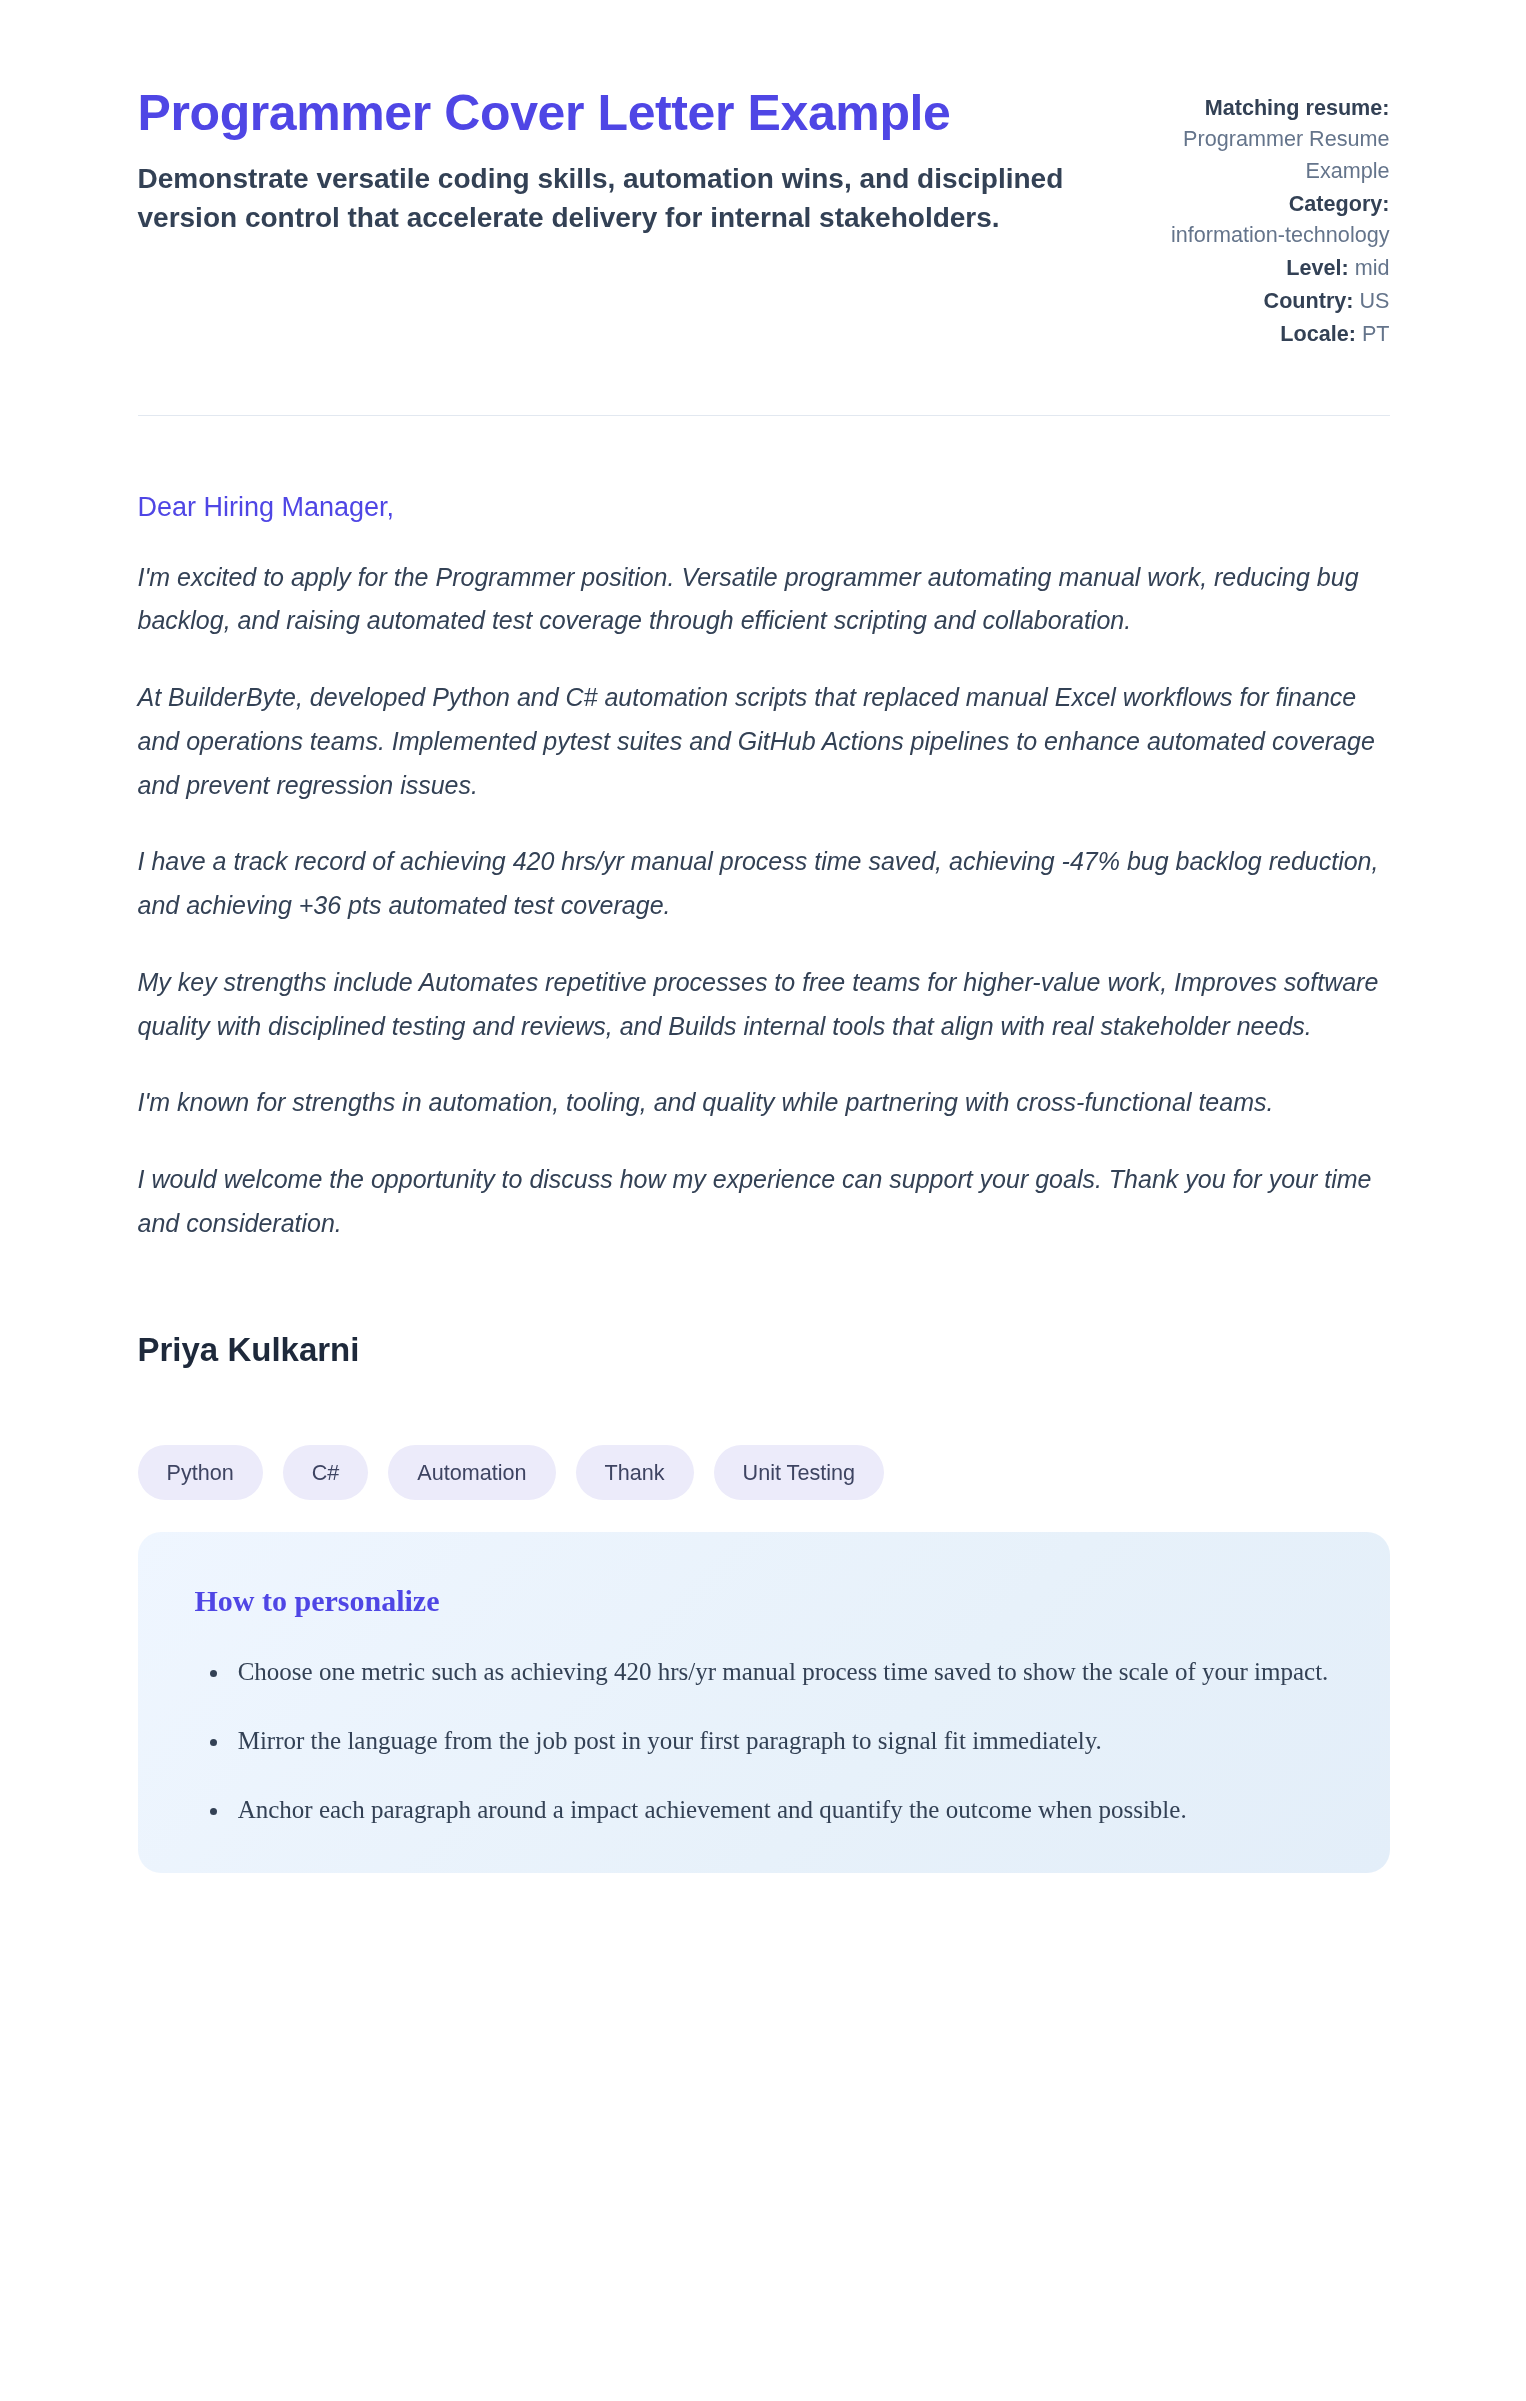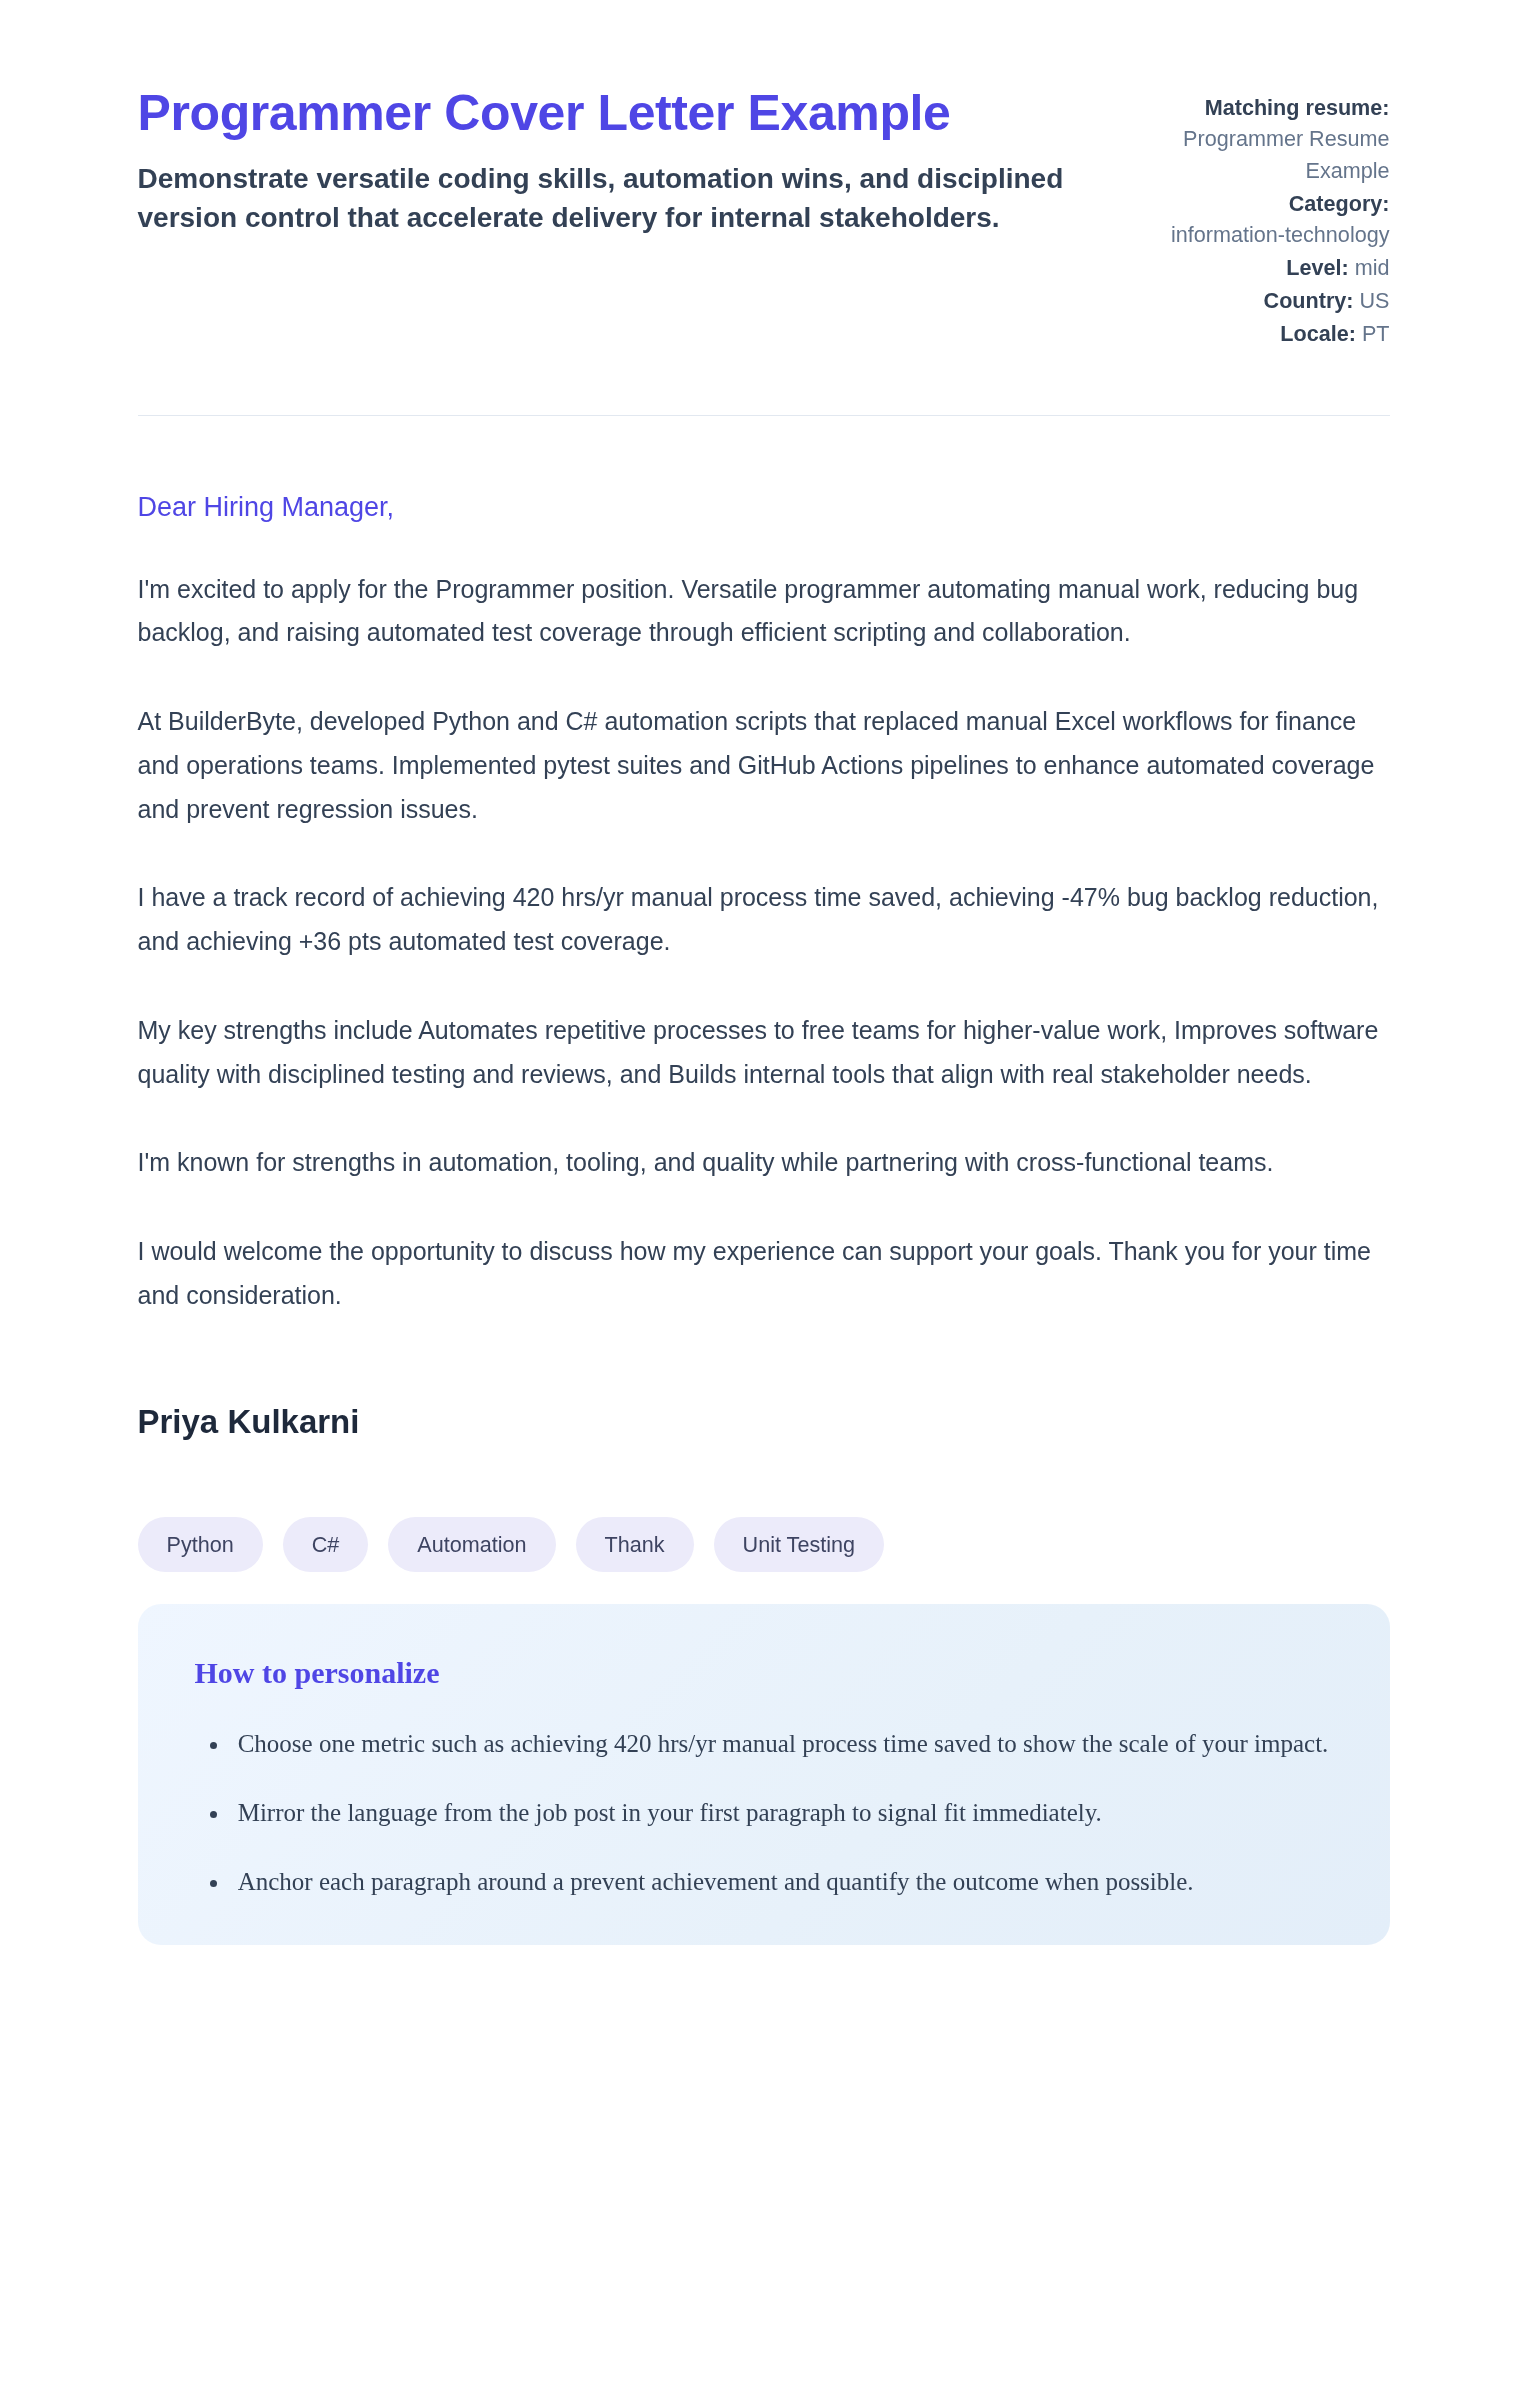--- a/index.html
+++ b/index.html
@@ -55,25 +55,26 @@
     border-top: 0.9px solid #e2e8f0;
     margin-top: 63px;
   }
   .salutation {
     margin-top: 76px;
     font-size: 27px;
     font-weight: 400;
     color: #4f46e5;
   }
   .para {
-    margin-top: 45px;
+    margin-top: 33px;
     font-size: 25px;
     line-height: 1.75;
     color: #334155;
     max-width: 1252px;
+    font-style: italic;
   }
   .sig-name {
     margin-top: 85px;
     font-size: 33px;
     font-weight: 700;
     color: #1e293b;
   }
   .sig-role {
     margin-top: 20px;
     font-size: 26px;
@@ -173,18 +174,18 @@
     <span class="tag">Automation</span>
     <span class="tag">Thank</span>
     <span class="tag">Unit Testing</span>
   </div>
 
   <section class="personalize">
     <h2 class="personalize-title">How to personalize</h2>
     <ul class="personalize-list">
       <li>Choose one metric such as achieving 420 hrs/yr manual process time saved to show the scale of your impact.</li>
       <li>Mirror the language from the job post in your first paragraph to signal fit immediately.</li>
-      <li>Anchor each paragraph around a prevent achievement and quantify the outcome when possible.</li>
+      <li>Anchor each paragraph around a impact achievement and quantify the outcome when possible.</li>
     </ul>
   </section>
 
 </div>
 
 
 </body></html>

